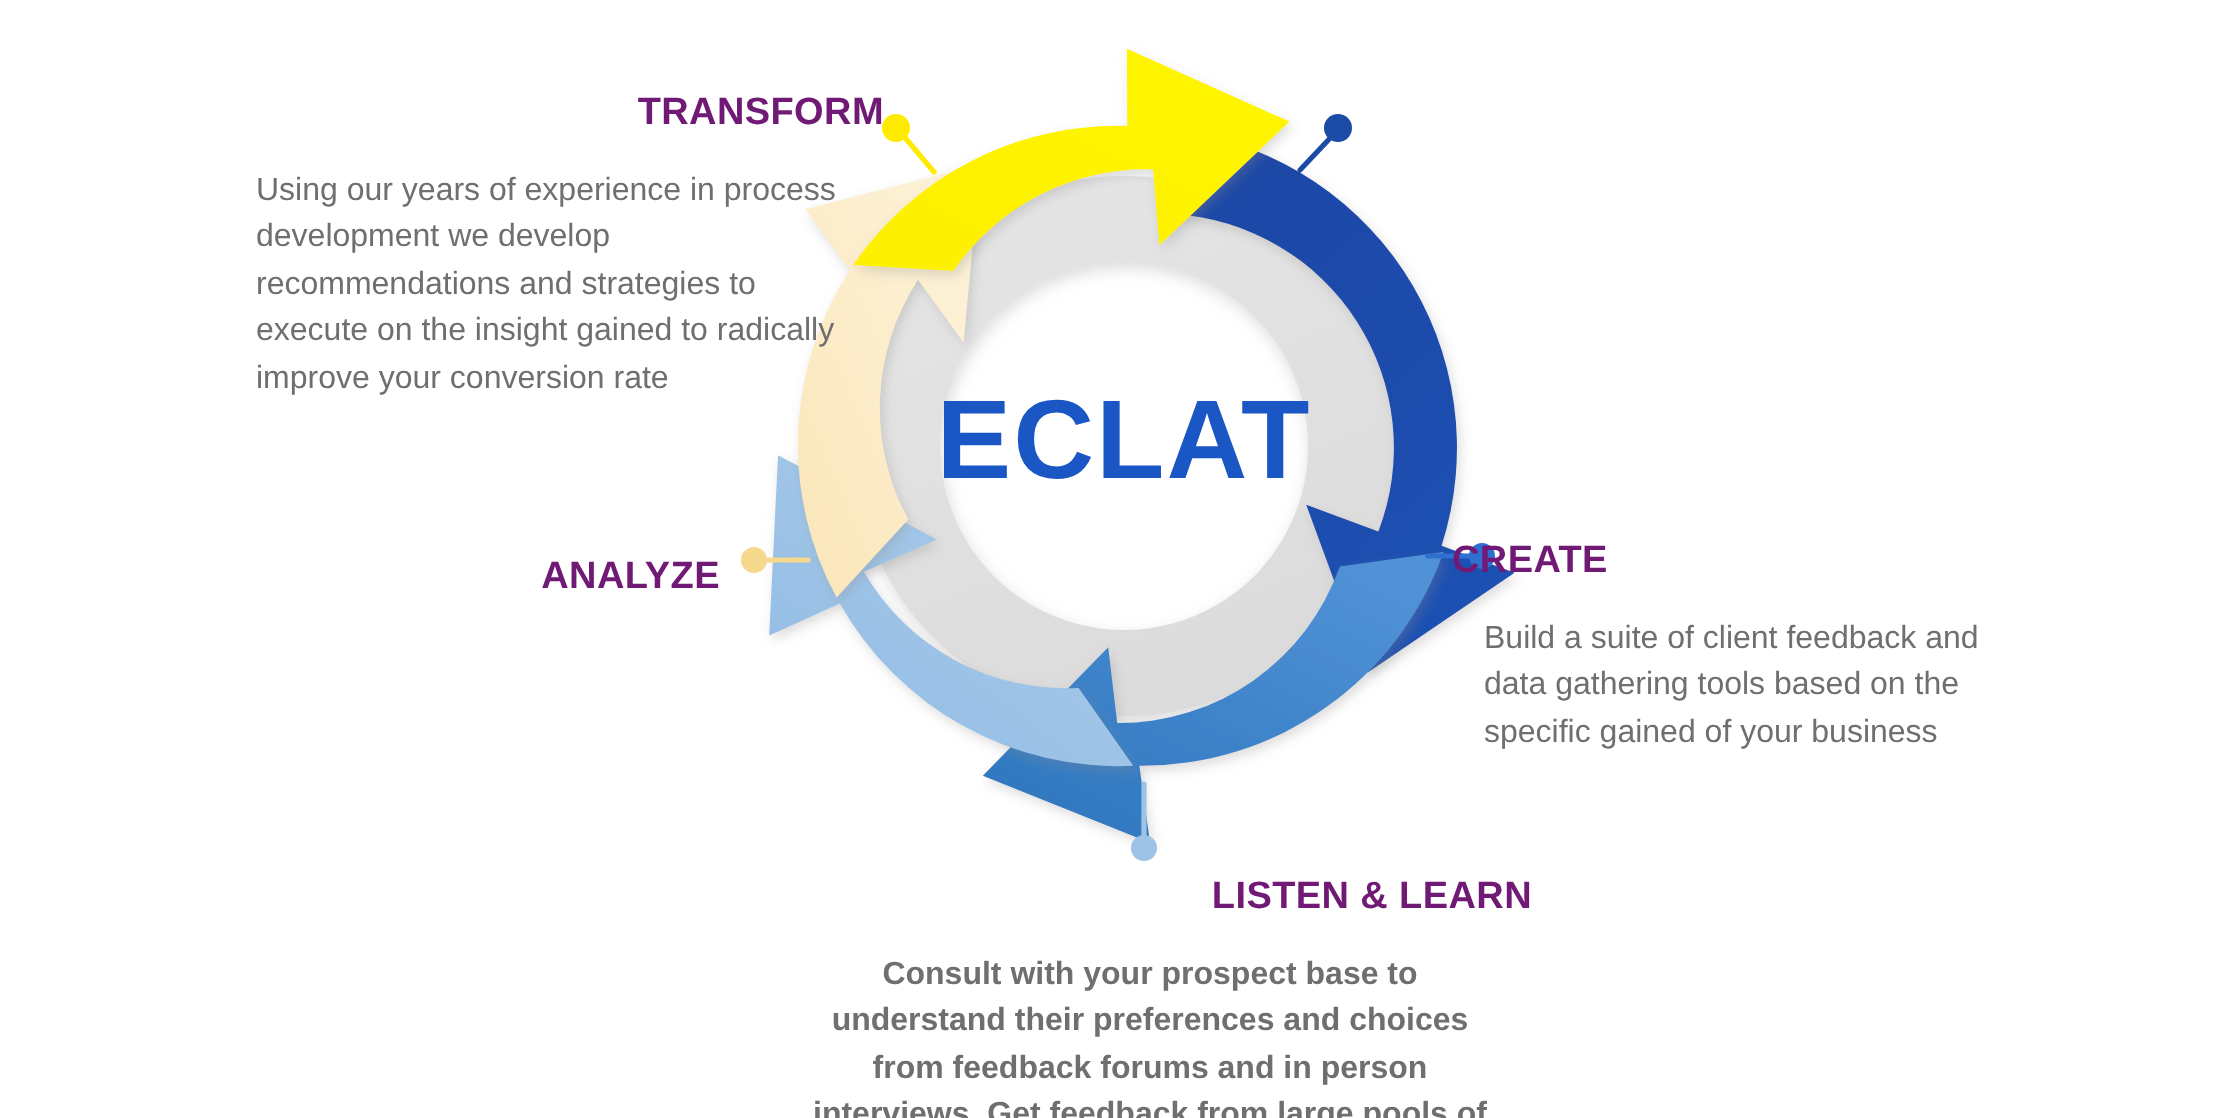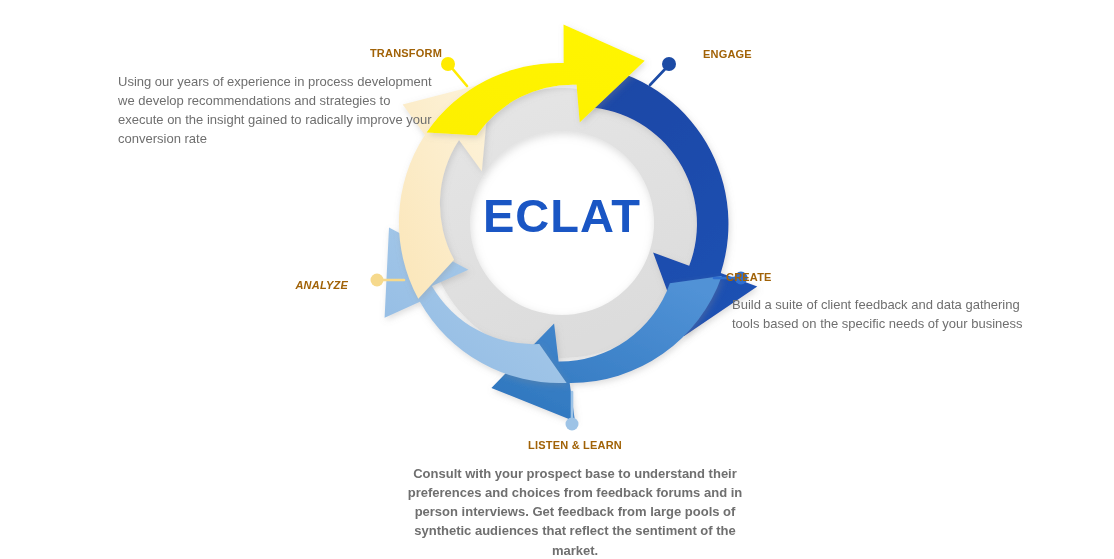--- a/index.html
+++ b/index.html
@@ -28,70 +28,70 @@
     top: 0;
     width: 1114px;
     height: 559px;
   }
 
   
   .node-block {
     position: absolute;
   }
   .node-heading {
-    font-size: 11px;
+    font-size: 19px;
     font-weight: bold;
-    color: #a16207;
+    color: #701a75;
     letter-spacing: 0.2px;
     margin: 0 0 14px 0;
     line-height: 1.1;
     white-space: nowrap;
   }
   .node-body {
-    font-size: 13px;
+    font-size: 16px;
     color: #6f6f6f;
     line-height: 1.47;
-    margin: 6px;
+    margin: 16px;
   }
   .align-right .node-heading { text-align: right; }
   .align-right .node-body    { text-align: left; }
   .align-center .node-heading { text-align: center; }
   .align-center .node-body    { text-align: center; font-weight: bold; }
 
   
   #block-transform {
     left: 112px;  top: 47px;  width: 330px;
   }
   #block-engage {
     left: 703px;  top: 48px;  width: 360px;
   }
   #block-create {
     left: 726px;  top: 271px; width: 310px;
   }
   #block-listen {
     left: 384px;  top: 439px; width: 382px;
   }
   #block-analyze {
-    left: 18px;   top: 279px; width: 330px; font-style: italic;
+    left: 30px;   top: 279px; width: 330px;
   }
 
   #block-transform .node-heading { margin-bottom: 13px; }
   #block-analyze   .node-heading { margin-bottom: 13px; }
-  #block-listen    .node-heading { margin-bottom: 13px; }
+  #block-listen    .node-heading { margin-bottom: 13px; text-align: right; }
   #block-engage    .node-heading { margin-bottom: 12px; }
   #block-create    .node-heading { margin-bottom: 12px; }
 
   
   #center-wordmark {
     position: absolute;
     left: 362px;
     top: 192px;
     width: 400px;
     text-align: center;
-    font-size: 47px;
+    font-size: 56px;
     font-weight: bold;
     color: #1a56c4;
     letter-spacing: 1px;
     line-height: 1;
   }
 </style>
 </head>
 <body>
 
 <div id="diagram-root">
@@ -222,26 +222,25 @@
   </svg>
 
   <div id="center-wordmark">ECLAT</div>
 
   <div class="node-block align-right" id="block-transform">
     <p class="node-heading">TRANSFORM</p>
     <p class="node-body">Using our years of experience in process development we develop recommendations and strategies to execute on the insight gained to radically improve your conversion rate</p>
   </div>
 
   <div class="node-block" id="block-engage">
-    <p class="node-heading">ENGAGE</p>
   </div>
 
   <div class="node-block" id="block-create">
     <p class="node-heading">CREATE</p>
-    <p class="node-body">Build a suite of client feedback and data gathering tools based on the specific needs of your business</p>
+    <p class="node-body">Build a suite of client feedback and data gathering tools based on the specific gained of your business</p>
   </div>
 
   <div class="node-block align-center" id="block-listen">
     <p class="node-heading">LISTEN &amp; LEARN</p>
     <p class="node-body">Consult with your prospect base to understand their preferences and choices from feedback forums and in person interviews. Get feedback from large pools of synthetic audiences that reflect the sentiment of the market.</p>
   </div>
 
   <div class="node-block align-right" id="block-analyze">
     <p class="node-heading">ANALYZE</p>
   </div>

